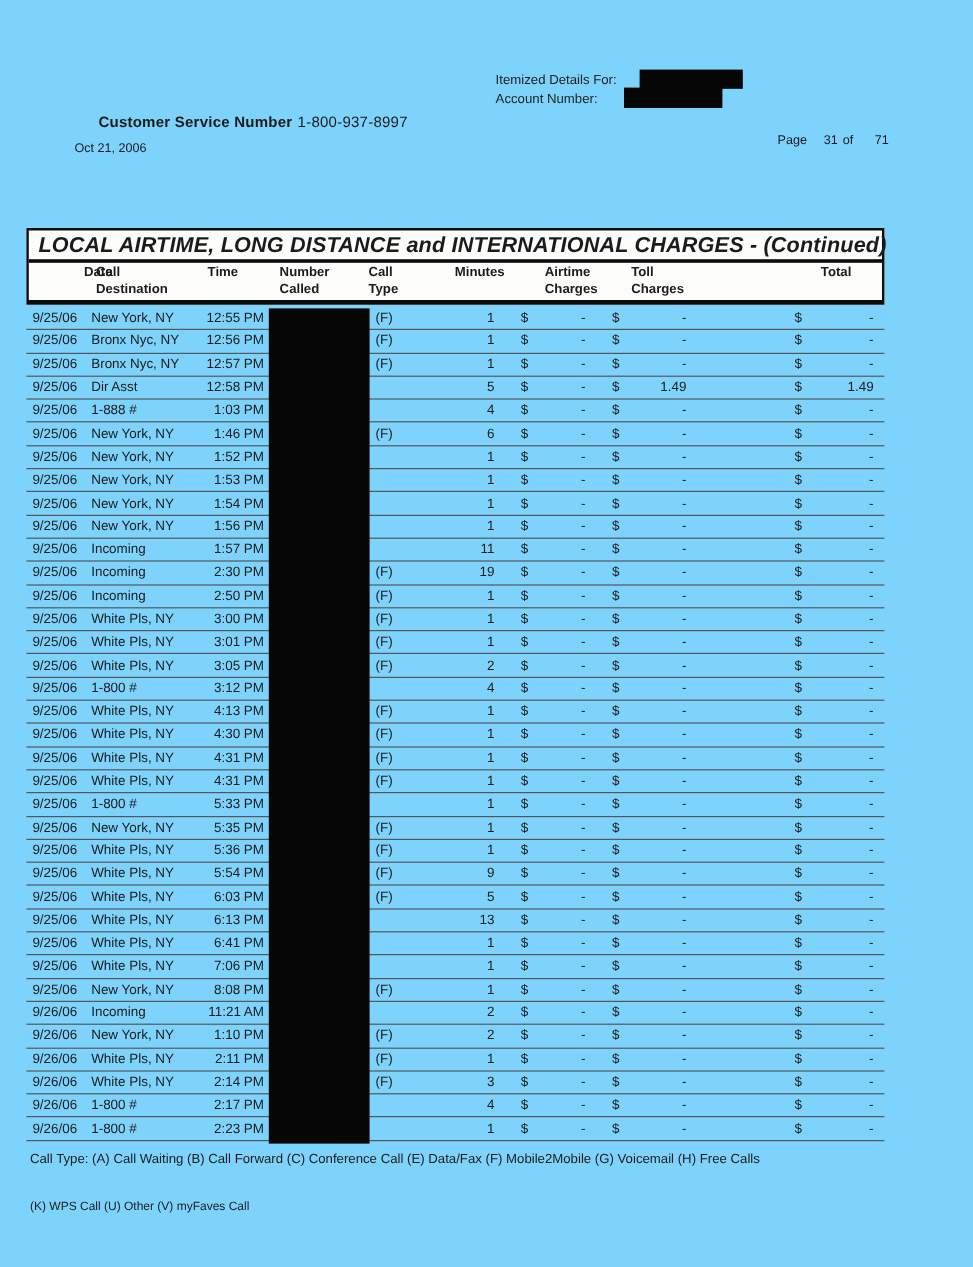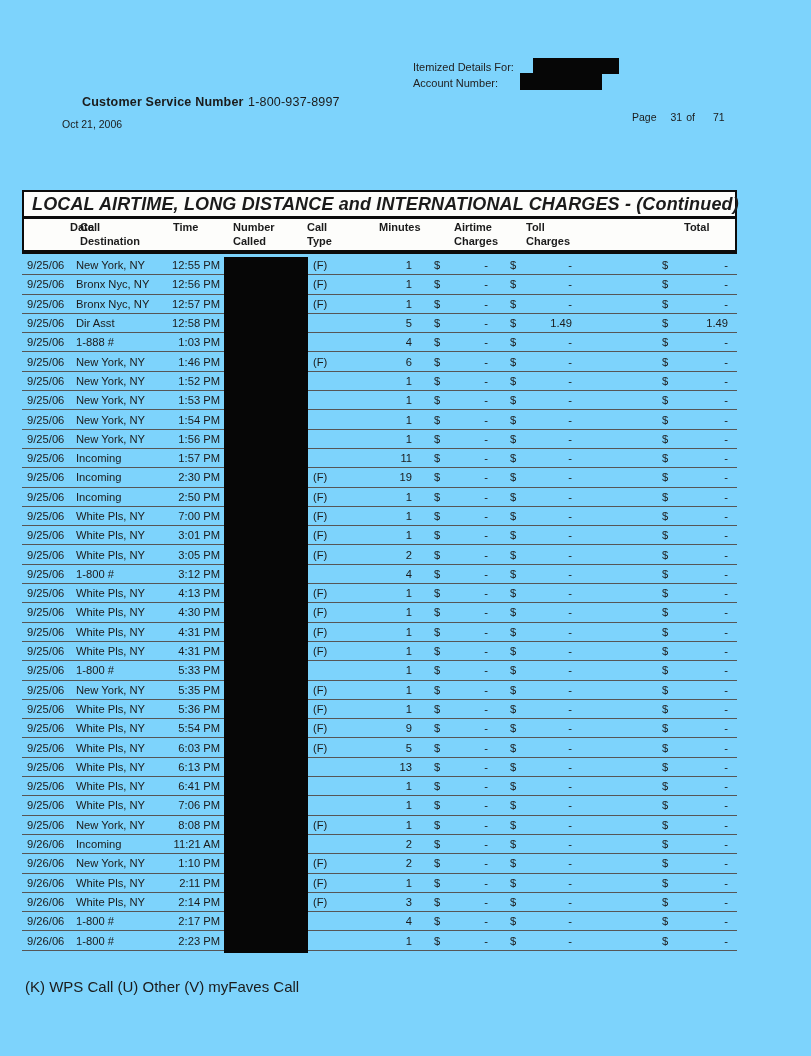--- a/index.html
+++ b/index.html
@@ -20,21 +20,21 @@
   .redact { position:absolute; background:#060606; }
   .redact-1 { left:533px; top:58px;  width:86px; height:16px; }
   .redact-2 { left:520px; top:73px;  width:82px; height:17px; }
 
   .cs-label  { position:absolute; left:62px;  top:95px;  font-size:12.5px; font-weight:bold; letter-spacing:.2px;margin-left:20px; }
   .cs-number { position:absolute; left:248px; top:95px;  font-size:12.5px; font-weight:normal; letter-spacing:.2px; }
   .stmt-date { position:absolute; left:62px;  top:118px; font-size:10.5px; }
 
   .page-ind { position:absolute; left:632px; top:111px; font-size:10.5px; }
   .page-ind span { display:inline-block; }
-  .pi-label { margin-right:14px; }
+  .pi-label { margin-right:14px;margin-left:16px; }
   .pi-of    { margin:0 2px 0 4px; }
   .pi-total { margin-left:16px; }
 
   
   .tbl-head-box {
     position:absolute; left:22px; top:190px; width:715px; height:64px;
     border:2px solid #0c0c0c; border-bottom-width:4px;
     background:#fdfdfb;
   }
   .tbl-title {
@@ -79,21 +79,21 @@
   .c-toll { width:62px; }
   .c-tot  { width:66px; }
 
   .redact-bar {
     position:absolute; left:202px; top:1px; width:84px; height:696px;
     background:#060606; z-index:2;
   }
 
   
   .foot1 { position:absolute; left:25px; top:960px;  font-size:11px; white-space:nowrap; }
-  .foot2 { position:absolute; left:25px; top:978px; font-size:15px; white-space:nowrap; }
+  .foot2 { position:absolute; left:25px; top:1000px; font-size:10px; white-space:nowrap; }
 </style>
 </head>
 <body>
 
 <div class="page">
 
   <span class="hdr-label lbl-itemized">Itemized Details For:</span>
   <span class="hdr-label lbl-account">Account Number:</span>
   <div class="redact redact-1"></div>
   <div class="redact redact-2"></div>
@@ -448,21 +448,21 @@
     </span>
     <span class="sp5"></span>
     <span class="c-tot money">
       <span class="cur">$</span>
           <span>-</span>
     </span>
   </div>
       <div class="row">
     <span class="c-date">9/25/06</span>
     <span class="c-dest">White Pls, NY</span>
-    <span class="c-time">7:00 PM</span>
+    <span class="c-time">3:00 PM</span>
     <span class="sp1"></span>
     <span class="c-num"></span>
     <span class="sp2"></span>
     <span class="c-ct">(F)</span>
     <span class="c-min">1</span>
     <span class="sp3"></span>
     <span class="c-air money">
       <span class="cur">$</span>
           <span>-</span>
     </span>
@@ -1023,15 +1023,16 @@
     </span>
     <span class="sp5"></span>
     <span class="c-tot money">
       <span class="cur">$</span>
           <span>-</span>
     </span>
   </div>
       <div class="redact-bar"></div>
   </div>
 
+  <div class="foot1">Call Type: (A) Call Waiting (B) Call Forward (C) Conference Call (E) Data/Fax (F) Mobile2Mobile (G) Voicemail (H) Free Calls</div>
   <div class="foot2">(K) WPS Call (U) Other (V) myFaves Call</div>
 
 </div>
 
 </body></html>

